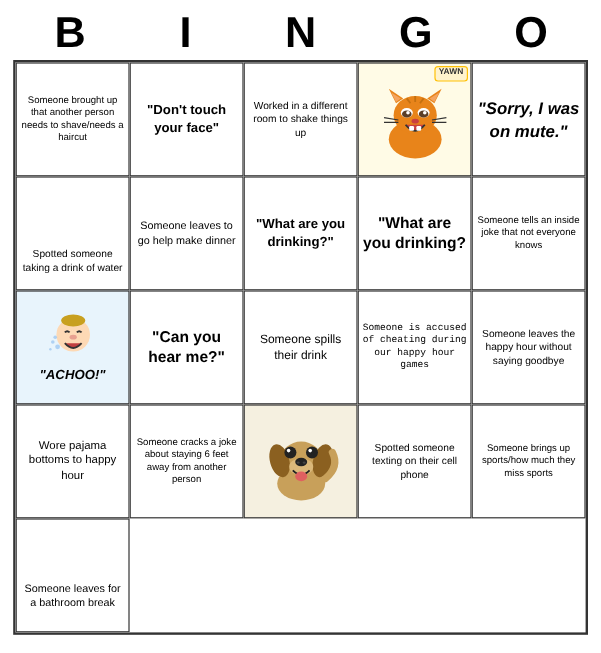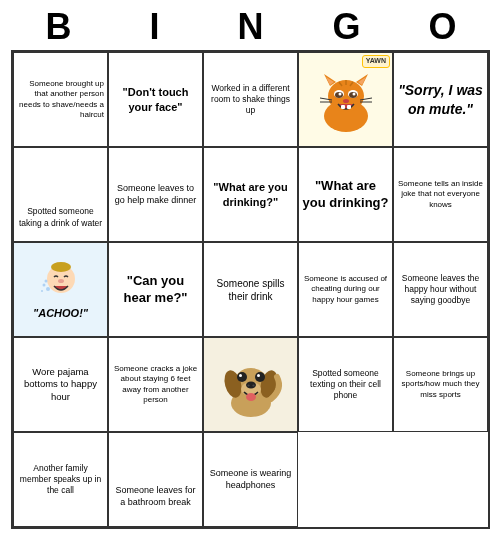--- a/index.html
+++ b/index.html
@@ -85,21 +85,21 @@
   <span class="bingo-letter">B</span>
   <span class="bingo-letter">I</span>
   <span class="bingo-letter">N</span>
   <span class="bingo-letter">G</span>
   <span class="bingo-letter">O</span>
 </div>
 
 <div class="bingo-grid">
 
   <div class="bingo-cell">
-    <span class="cell-text" style="font-size:8px;text-align:right;">Someone brought up that another person needs to shave/needs a haircut</span>
+    <span class="cell-text" style="font-size:8px;">Someone brought up that another person needs to shave/needs a haircut</span>
   </div>
   <div class="bingo-cell">
     <span class="cell-text" style="font-size:11px;font-weight:bold;">"Don't touch your face"</span>
   </div>
   <div class="bingo-cell">
     <span class="cell-text" style="font-size:8.5px;">Worked in a different room to shake things up</span>
   </div>
 
   <div class="bingo-cell garfield-cell" style="background:#fffbe6; padding:2px;">
     <span class="yawn-badge">YAWN</span>
@@ -183,21 +183,21 @@
     </svg>
     <span class="cell-text" style="font-size:11px;font-weight:bold;font-style:italic;">"ACHOO!"</span>
   </div>
   <div class="bingo-cell">
     <span class="cell-text" style="font-size:13px;font-weight:bold;">"Can you hear me?"</span>
   </div>
   <div class="bingo-cell">
     <span class="cell-text" style="font-size:10px;">Someone spills their drink</span>
   </div>
   <div class="bingo-cell">
-    <span class="cell-text" style="font-size:8px;">Someone is accused of cheating during our happy hour games</span>
+    <span class="cell-text" style="font-size:8px;font-family:Liberation Mono, monospace;">Someone is accused of cheating during our happy hour games</span>
   </div>
 
   <div class="bingo-cell">
     <span class="cell-text" style="font-size:8.5px;">Someone leaves the happy hour without saying goodbye</span>
   </div>
   <div class="bingo-cell">
     <span class="cell-text" style="font-size:9.5px;">Wore pajama bottoms to happy hour</span>
   </div>
   <div class="bingo-cell">
     <span class="cell-text" style="font-size:8px;">Someone cracks a joke about staying 6 feet away from another person</span>
@@ -233,22 +233,16 @@
     </svg>
   </div>
   <div class="bingo-cell">
     <span class="cell-text" style="font-size:8.5px;">Spotted someone texting on their cell phone</span>
   </div>
 
   <div class="bingo-cell">
     <span class="cell-text" style="font-size:8px;">Someone brings up sports/how much they miss sports</span>
   </div>
   <div class="bingo-cell">
-    <span class="cell-text" style="font-size:8.5px;">Another family member speaks up in the call</span>
-  </div>
-  <div class="bingo-cell">
     <span class="cell-text" style="font-size:9px;margin-top:35px;">Someone leaves for a bathroom break</span>
   </div>
-  <div class="bingo-cell">
-    <span class="cell-text" style="font-size:9px;">Someone is wearing headphones</span>
-  </div>
 
 </div>
 
 </body></html>

